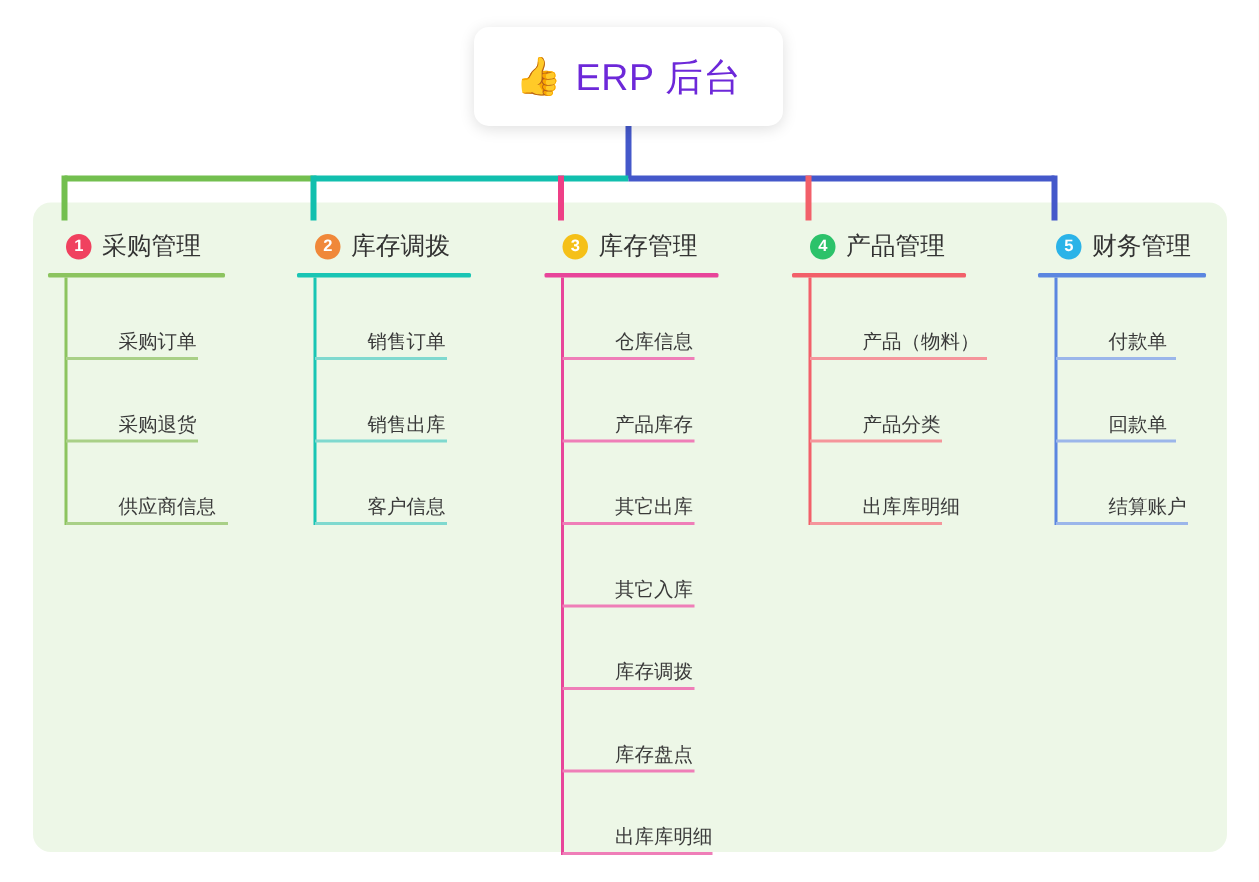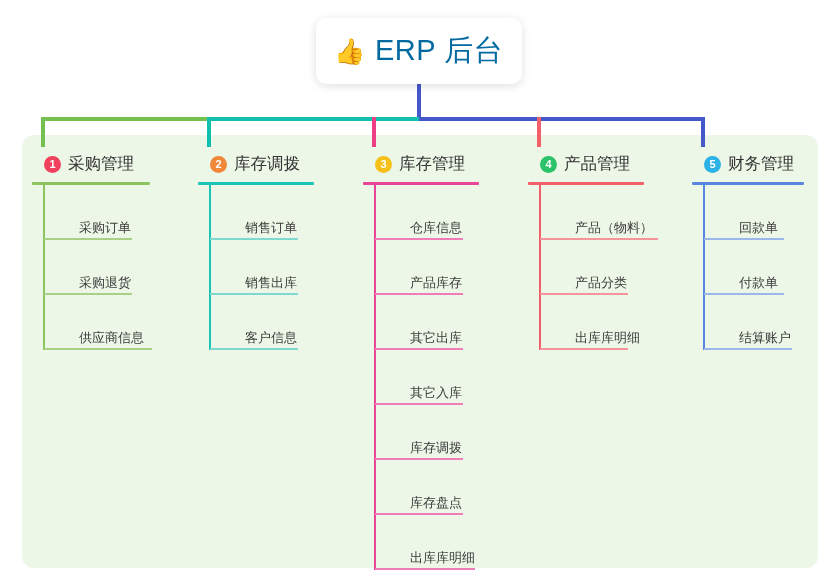--- a/index.html
+++ b/index.html
@@ -31,22 +31,22 @@
     justify-content: center;
     gap: 9px;
     box-sizing: border-box;
   }
   #root-emoji {
     font-size: 25px;
     line-height: 1;
     display: inline-block;
   }
   #root-title {
-    font-size: 29px;
-    color: #0369a1;
+    font-size: 25px;
+    color: #6d28d9;
     letter-spacing: 0.5px;
     white-space: nowrap;
   }
 
   
   #connectors {
     position: absolute;
     left: 0;
     top: 0;
     width: 839px;
@@ -264,26 +264,26 @@
     </div>
     <div class="column" style="left: 692px; top: 146px; width: 130px;">
       <div class="col-header">
         <span class="badge" style="background: rgb(43, 179, 232);">5</span>
         <span class="col-title">财务管理</span>
       </div>
       <div class="col-rule" style="background: rgb(91, 134, 224); width: 112px;"></div>
       <div class="children">
         <div class="spine" style="background: rgb(91, 134, 224);"></div>
         <div class="child">
+          <span class="child-label">付款单</span>
+          <div class="child-rule" style="background: rgb(155, 182, 234); width: 80px;"></div>
+        </div>
+        <div class="child">
           <span class="child-label">回款单</span>
           <div class="child-rule" style="background: rgb(155, 182, 234); width: 80px;"></div>
         </div>
         <div class="child">
-          <span class="child-label">付款单</span>
-          <div class="child-rule" style="background: rgb(155, 182, 234); width: 80px;"></div>
-        </div>
-        <div class="child">
           <span class="child-label">结算账户</span>
           <div class="child-rule" style="background: rgb(155, 182, 234); width: 88px;"></div>
         </div>
       </div>
     </div>
   </div>
 
 </body></html>

